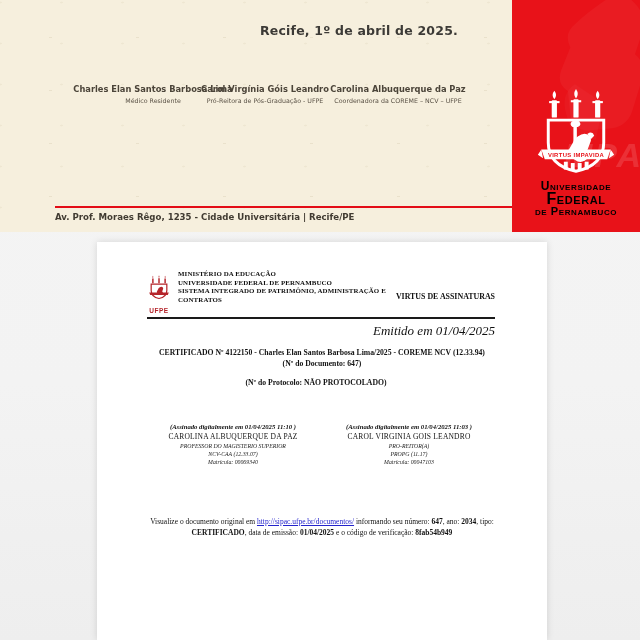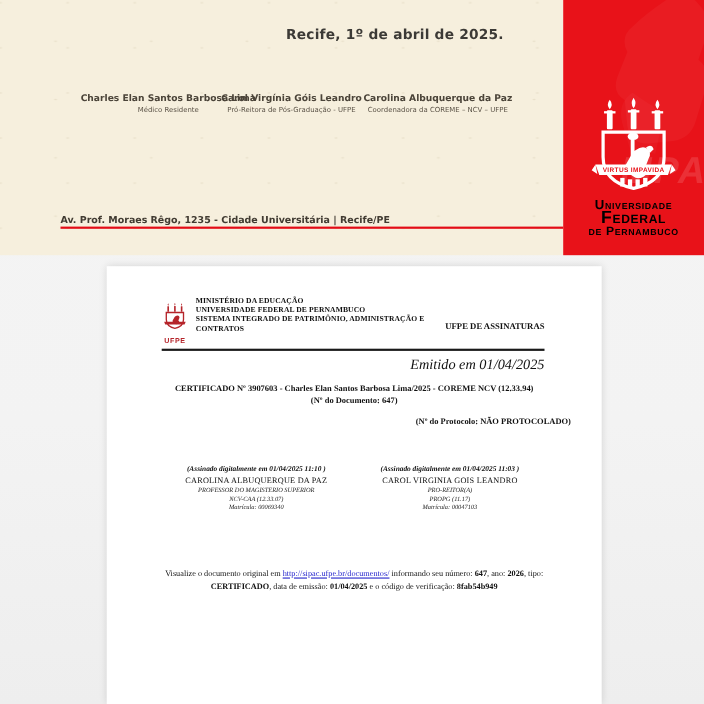--- a/index.html
+++ b/index.html
@@ -18,21 +18,21 @@
   .cert-date{position:absolute;top:23px;right:182px;font-size:12.5px;font-weight:600;
     color:#3c3a36;letter-spacing:.2px;font-family:"DejaVu Sans",sans-serif;}
   .sig-col{position:absolute;top:84px;width:170px;text-align:center;color:#4b4439;
     font-family:"DejaVu Sans",sans-serif;}
   .sig-col-1{left:68px;}
   .sig-col-2{left:180px;}
   .sig-col-3{left:313px;}
   .sig-name{font-size:8.3px;font-weight:600;}
   .sig-role{font-size:6.3px;margin-top:3px;color:#5a5246;}
   .cert-rule{position:absolute;left:55px;top:206px;width:457px;height:2px;background:#e30c16;}
-  .cert-address{position:absolute;left:55px;top:196px;font-size:8.6px;font-weight:700;
+  .cert-address{position:absolute;left:55px;top:212px;font-size:8.6px;font-weight:700;
     color:#413b32;font-family:"DejaVu Sans",sans-serif;}
 
   
   .sidebar{position:absolute;top:0;left:512px;width:128px;height:232px;background:#e81219;overflow:hidden;}
   .sidebar-watermark-lion{position:absolute;top:-8px;right:-18px;width:120px;height:150px;opacity:.45;}
   .sidebar-watermark-text{position:absolute;top:136px;left:52px;font-size:34px;font-weight:800;
     font-style:italic;color:rgba(255,235,235,.14);letter-spacing:2px;}
   .crest{position:absolute;top:88px;left:50%;transform:translateX(-50%);width:78px;height:92px;}
   .sidebar-name{position:absolute;top:180px;left:0;width:100%;text-align:center;color:#000000;
     font-variant:small-caps;font-weight:700;letter-spacing:.6px;line-height:12.5px;
@@ -48,21 +48,21 @@
   .page-logo{width:24px;height:44px;flex:0 0 auto;text-align:center;}
   .page-logo svg{display:block;margin:0 auto;}
   .ufpe-label{font-size:6.5px;font-weight:700;color:#b5242a;letter-spacing:.5px;
     font-family:"Liberation Sans",sans-serif;margin-top:1px;}
   .org-block{margin-left:7px;font-weight:700;font-size:6.9px;line-height:8.6px;letter-spacing:.1px;}
   .sheet-title{margin-left:auto;font-size:7.9px;font-weight:700;align-self:center;white-space:nowrap;padding-top:8px;}
   .header-rule{position:absolute;top:75px;left:50px;right:52px;height:2.4px;background:#1a1a1a;}
   .emitted{position:absolute;top:81px;right:52px;font-size:13px;font-style:italic;}
   .doc-title{position:absolute;top:106px;left:28px;right:28px;text-align:center;font-weight:700;
     font-size:7.7px;line-height:10.5px;}
-  .protocol{position:absolute;top:136px;left:28px;right:28px;text-align:right;font-weight:700;font-size:7.7px;}
+  .protocol{position:absolute;top:136px;left:28px;right:40px;text-align:center;font-weight:700;font-size:7.7px;}
   .signatures{position:absolute;top:181px;left:48px;right:50px;display:flex;}
   .sig-block{width:50%;text-align:center;}
   .signed-line{font-size:6.7px;font-weight:700;font-style:italic;}
   .sig-sheet-name{font-size:7.5px;margin-top:1.5px;letter-spacing:.2px;}
   .sig-sheet-role{font-size:5.8px;font-style:italic;margin-top:2.5px;color:#222;}
   .sig-sheet-unit{font-size:5.8px;font-style:italic;margin-top:2px;color:#222;}
   .sig-sheet-matricula{font-size:5.8px;font-style:italic;margin-top:2px;color:#222;}
   .page-footer{position:absolute;top:275px;left:32px;right:32px;text-align:center;
     font-size:7.5px;line-height:10.5px;}
   .page-footer b{font-weight:700;}
@@ -159,28 +159,28 @@
           <path d="M5,70 L85,70 L81,81 L9,81 Z" fill="#b5242a"></path>
         </svg>
         <div class="ufpe-label">UFPE</div>
       </div>
       <div class="org-block">
         <div>MINISTÉRIO DA EDUCAÇÃO</div>
         <div>UNIVERSIDADE FEDERAL DE PERNAMBUCO</div>
         <div>SISTEMA INTEGRADO DE PATRIMÔNIO, ADMINISTRAÇÃO E</div>
         <div>CONTRATOS</div>
       </div>
-      <div class="sheet-title">UFPE DE ASSINATURAS</div>
+      <div class="sheet-title">VIRTUS DE ASSINATURAS</div>
     </div>
 
     <div class="header-rule"></div>
     <div class="emitted">Emitido em 01/04/2025</div>
 
     <div class="doc-title">
-      <div>CERTIFICADO Nº 3907603 - Charles Elan Santos Barbosa Lima/2025 - COREME NCV (12.33.94)</div>
+      <div>CERTIFICADO Nº 4122150 - Charles Elan Santos Barbosa Lima/2025 - COREME NCV (12.33.94)</div>
       <div>(Nº do Documento: 647)</div>
     </div>
 
     <div class="protocol">(Nº do Protocolo: NÃO PROTOCOLADO)</div>
 
     <div class="signatures">
       <div class="sig-block">
         <div class="signed-line">(Assinado digitalmente em 01/04/2025 11:10 )</div>
         <div class="sig-sheet-name">CAROLINA ALBUQUERQUE DA PAZ</div>
         <div class="sig-sheet-role">PROFESSOR DO MAGISTERIO SUPERIOR</div>
@@ -190,17 +190,17 @@
       <div class="sig-block">
         <div class="signed-line">(Assinado digitalmente em 01/04/2025 11:03 )</div>
         <div class="sig-sheet-name">CAROL VIRGINIA GOIS LEANDRO</div>
         <div class="sig-sheet-role">PRO-REITOR(A)</div>
         <div class="sig-sheet-unit">PROPG (11.17)</div>
         <div class="sig-sheet-matricula">Matrícula: 00047103</div>
       </div>
     </div>
 
     <div class="page-footer">
-      <span>Visualize o documento original em </span><a class="doc-link">http://sipac.ufpe.br/documentos/</a><span> informando seu número: </span><b>647</b><span>, ano: </span><b>2026</b><span>, tipo: </span><b>CERTIFICADO</b><span>, data de emissão: </span><b>01/04/2025</b><span> e o código de verificação: </span><b>8fab54b949</b>
+      <span>Visualize o documento original em </span><a class="doc-link">http://sipac.ufpe.br/documentos/</a><span> informando seu número: </span><b>647</b><span>, ano: </span><b>2034</b><span>, tipo: </span><b>CERTIFICADO</b><span>, data de emissão: </span><b>01/04/2025</b><span> e o código de verificação: </span><b>8fab54b949</b>
     </div>
 
   </div>
 </div>
 
 </body></html>

